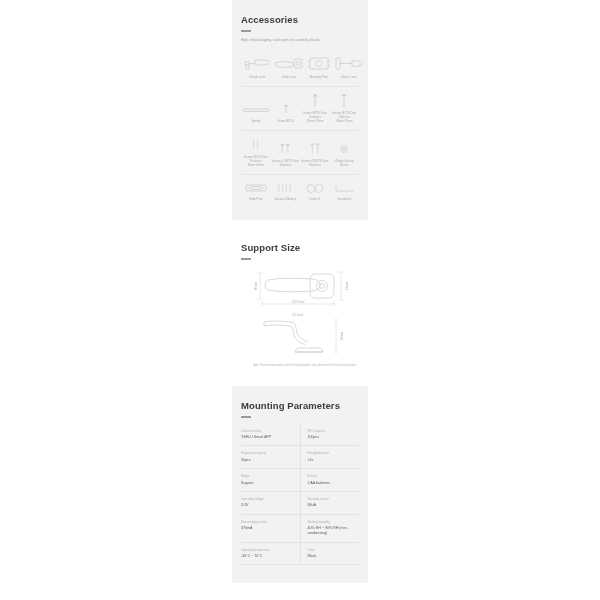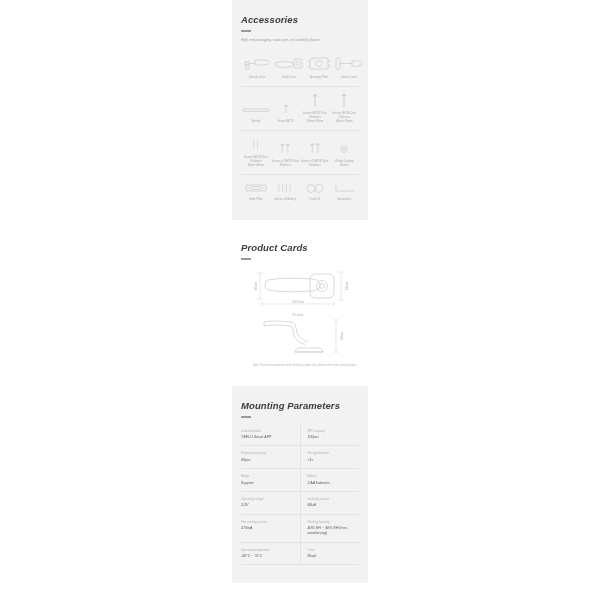--- a/index.html
+++ b/index.html
@@ -8,21 +8,21 @@
     background: #ffffff;
     font-family: "Liberation Sans", sans-serif;
     overflow: hidden;
   }
   .page { position: relative; width: 600px; height: 600px; }
   .column {
     position: absolute;
     left: 232px; top: 0;
     width: 136px;
   }
-  .section { background: #f2f2f2; width: 136px; font-style: italic; }
+  .section { background: #f2f2f2; width: 136px; }
   .sec-accessories { padding: 14px 9px 12px 9px; }
   .sec-size { background: #ffffff; padding: 14px 9px 10px 9px; }
   .sec-params { padding: 14px 9px 18px 9px; }
   .gap { height: 8px; background: #ffffff; }
 
   h2.title {
     font-size: 9.5px;
     font-weight: bold;
     color: #3b3b3b;
     letter-spacing: 0.1px;
@@ -284,21 +284,21 @@
           </svg>
         </div>
         <div class="acc-label">Screwdriver</div>
       </div>
     </div>
   </div>
 
   <div class="gap"></div>
 
   <div class="section sec-size">
-    <h2 class="title">Product Cards</h2>
+    <h2 class="title">Support Size</h2>
     <div class="rule"></div>
 
     <div class="size-art">
       <svg width="108" height="42" viewBox="0 0 108 42">
 
         <path class="ln" d="M22 14 q14 -3 44 -1 q8 0.5 8 6 q0 5.5 -8 6 q-30 2 -44 -1 q-3 -0.8 -3 -5 q0 -4.2 3 -5 z"></path>
         <rect class="ln" x="64" y="8" width="24" height="24" rx="5"></rect>
         <circle class="ln" cx="76" cy="20" r="5.5"></circle>
         <circle class="ln" cx="76" cy="20" r="2.4"></circle>
 

